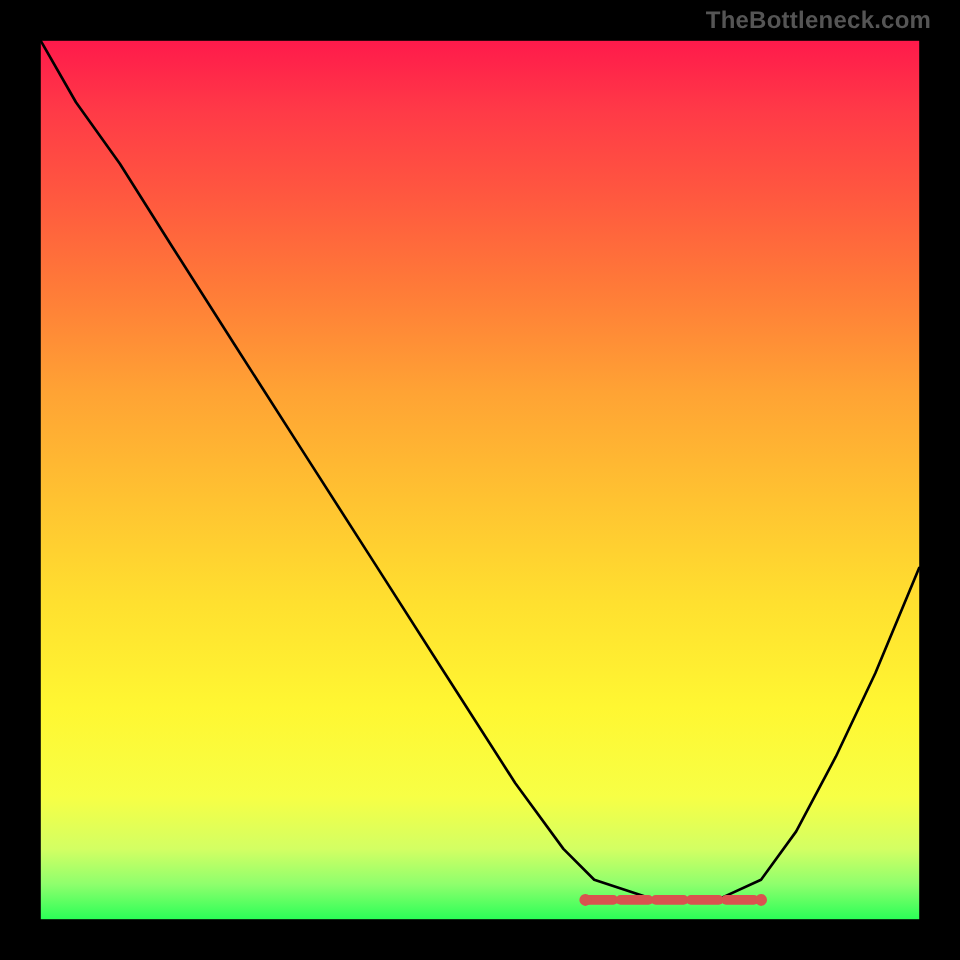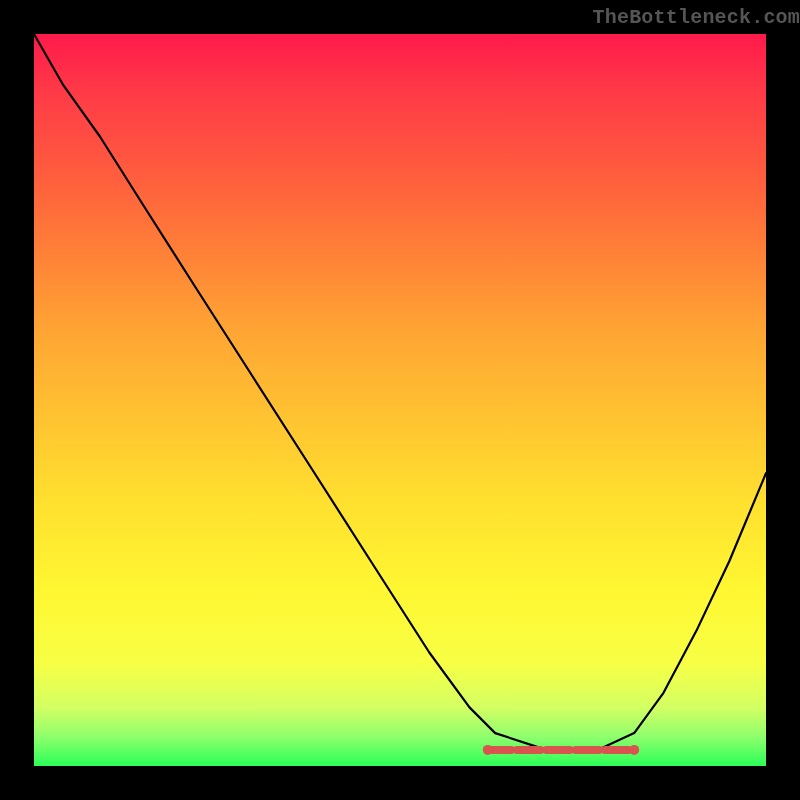--- a/index.html
+++ b/index.html
@@ -13,27 +13,26 @@
   }
   .stage {
     position: relative;
     width: 800px;
     height: 800px;
     background: #000;
   }
   .watermark {
     position: absolute;
     top: 6px;
-    right: 0;
+    right: 24px;
     color: #555;
     font-size: 20px;
     font-weight: 600;
     letter-spacing: 0.2px;
     z-index: 5;
-    font-family: Liberation Mono, monospace;
   }
   
   .plot {
     position: absolute;
     left: 34px;
     top: 34px;
     width: 732px;
     height: 732px;
   }
   .gradient {

